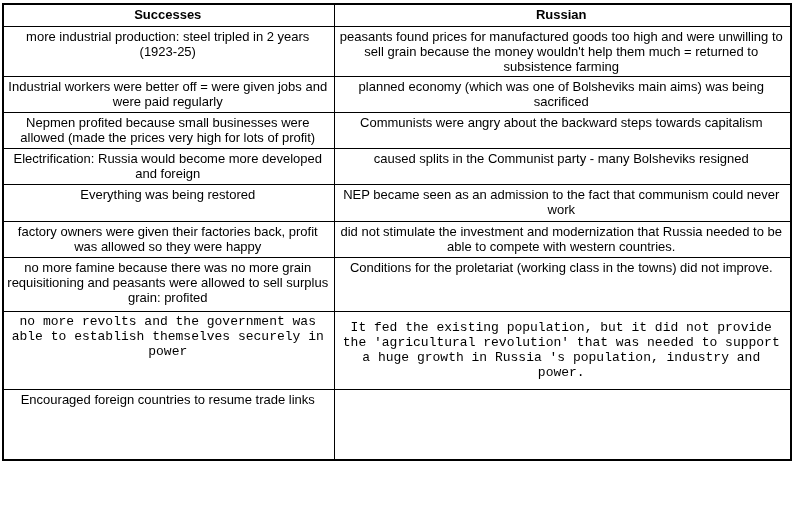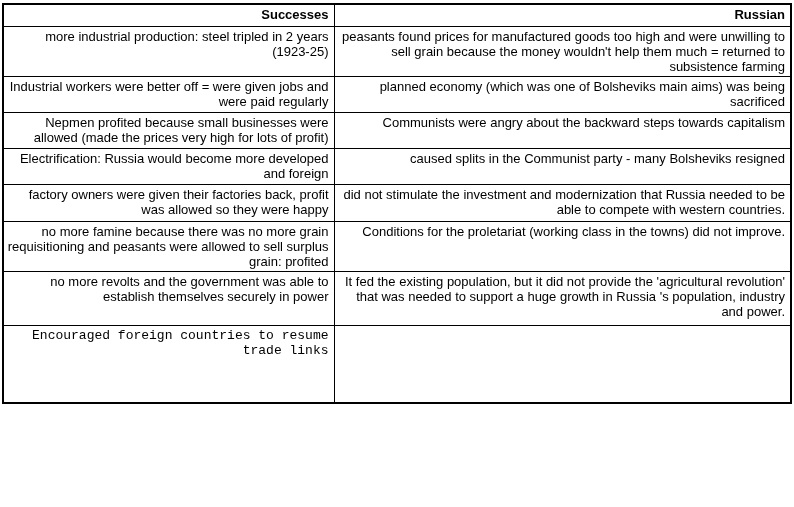--- a/index.html
+++ b/index.html
@@ -25,21 +25,21 @@
     width: 788px;
     table-layout: fixed;
     border: 2px solid var(--border-color);
   }
   .nep-table th, .nep-table td {
     border: 1px solid var(--border-color);
     font-size: 13px;
     line-height: 15px;
     padding: 2px 5px 2px 3px;
     vertical-align: top;
-    text-align: right;
+    text-align: center;
     overflow: hidden;
   }
   .nep-table th {
     font-weight: bold;
     height: 22px;
   }
   .nep-table col.col-success { width: 331px; }
   .nep-table col.col-failure { width: 457px; }
 
   
@@ -89,20 +89,24 @@
   <tr>
     <td>Nepmen profited because small businesses were allowed (made the prices very high for lots of profit)</td>
     <td>Communists were angry about the backward steps towards capitalism</td>
   </tr>
 
   <tr>
     <td>Electrification: Russia would become more developed and foreign</td>
     <td>caused splits in the Communist party - many Bolsheviks resigned</td>
   </tr>
 
+  <tr>
+    <td>Everything was being restored</td>
+    <td>NEP became seen as an admission to the fact that communism could never work</td>
+  </tr>
 
   <tr>
     <td>factory owners were given their factories back, profit was allowed so they were happy</td>
     <td>did not stimulate the investment and modernization that Russia needed to be able to compete with western countries.</td>
   </tr>
 
   <tr>
     <td>no more famine because there was no more grain requisitioning and peasants were allowed to sell surplus grain: profited</td>
     <td>Conditions for the proletariat (working class in the towns) did not improve.</td>
   </tr>

